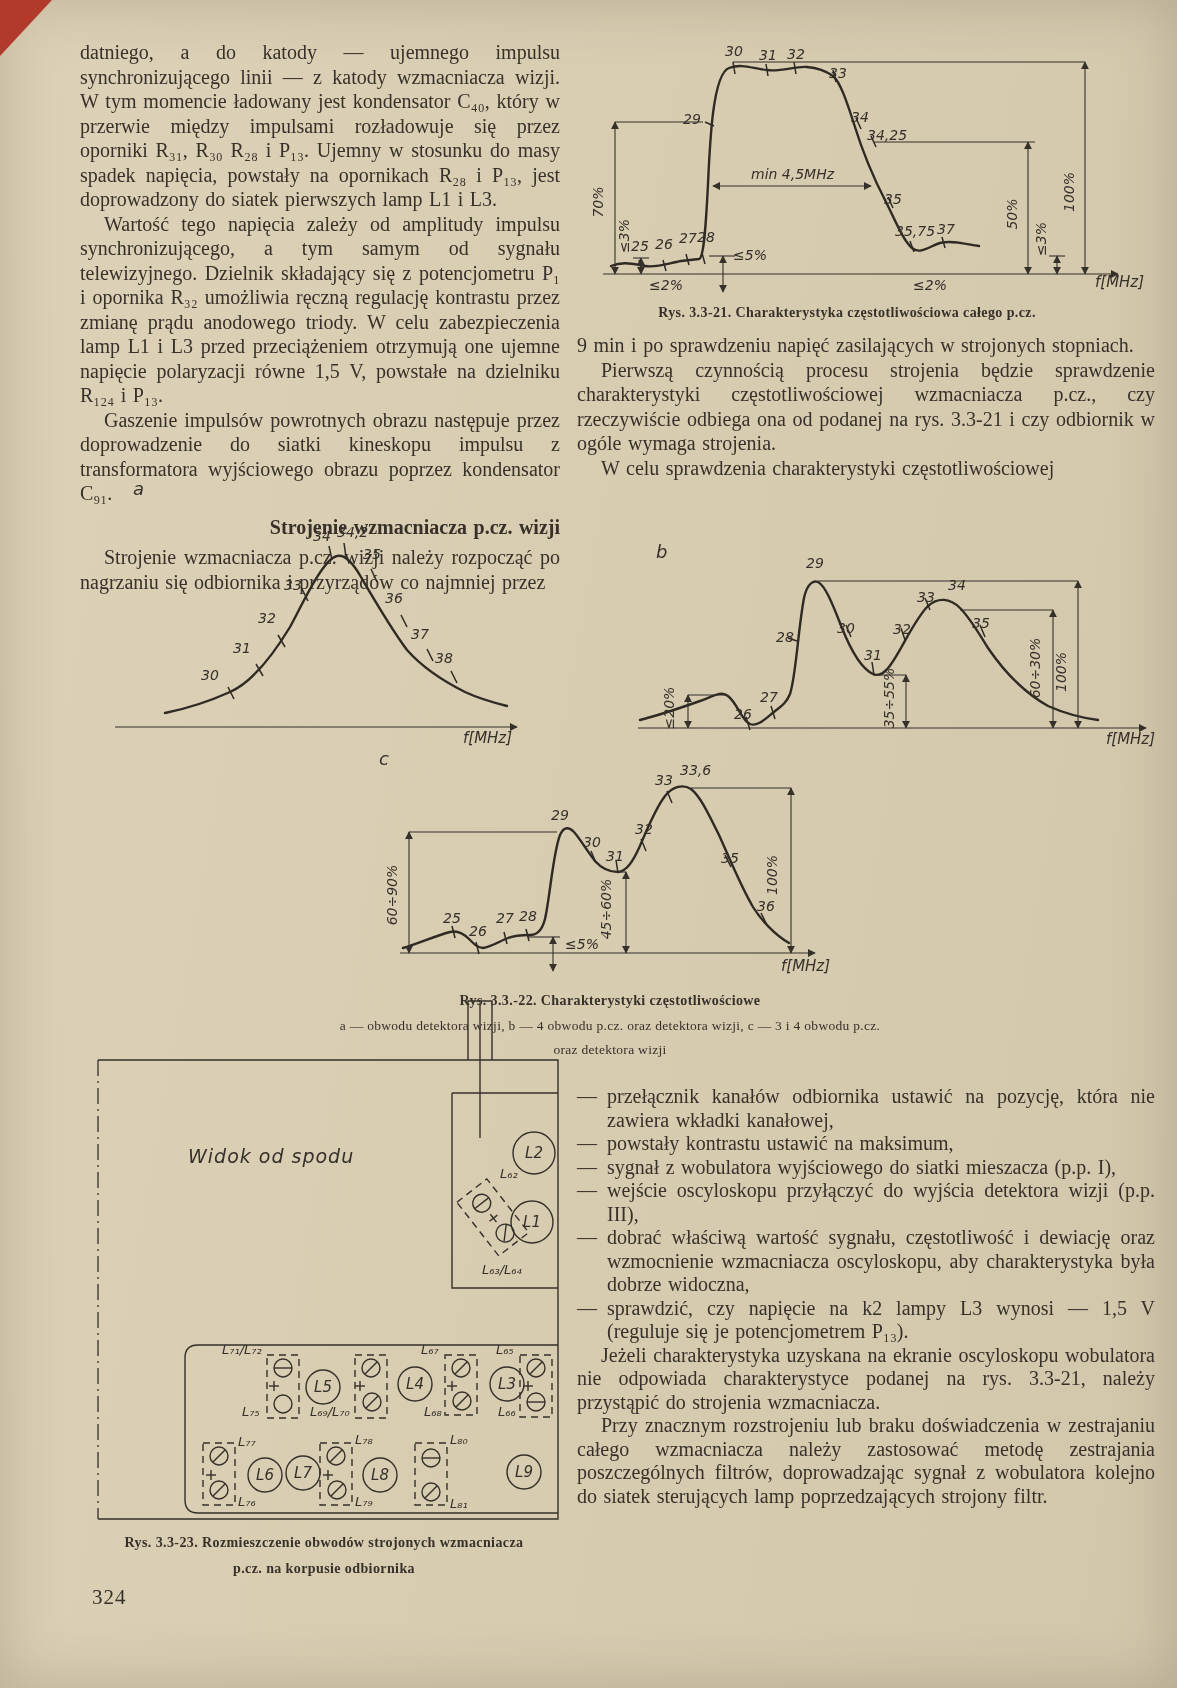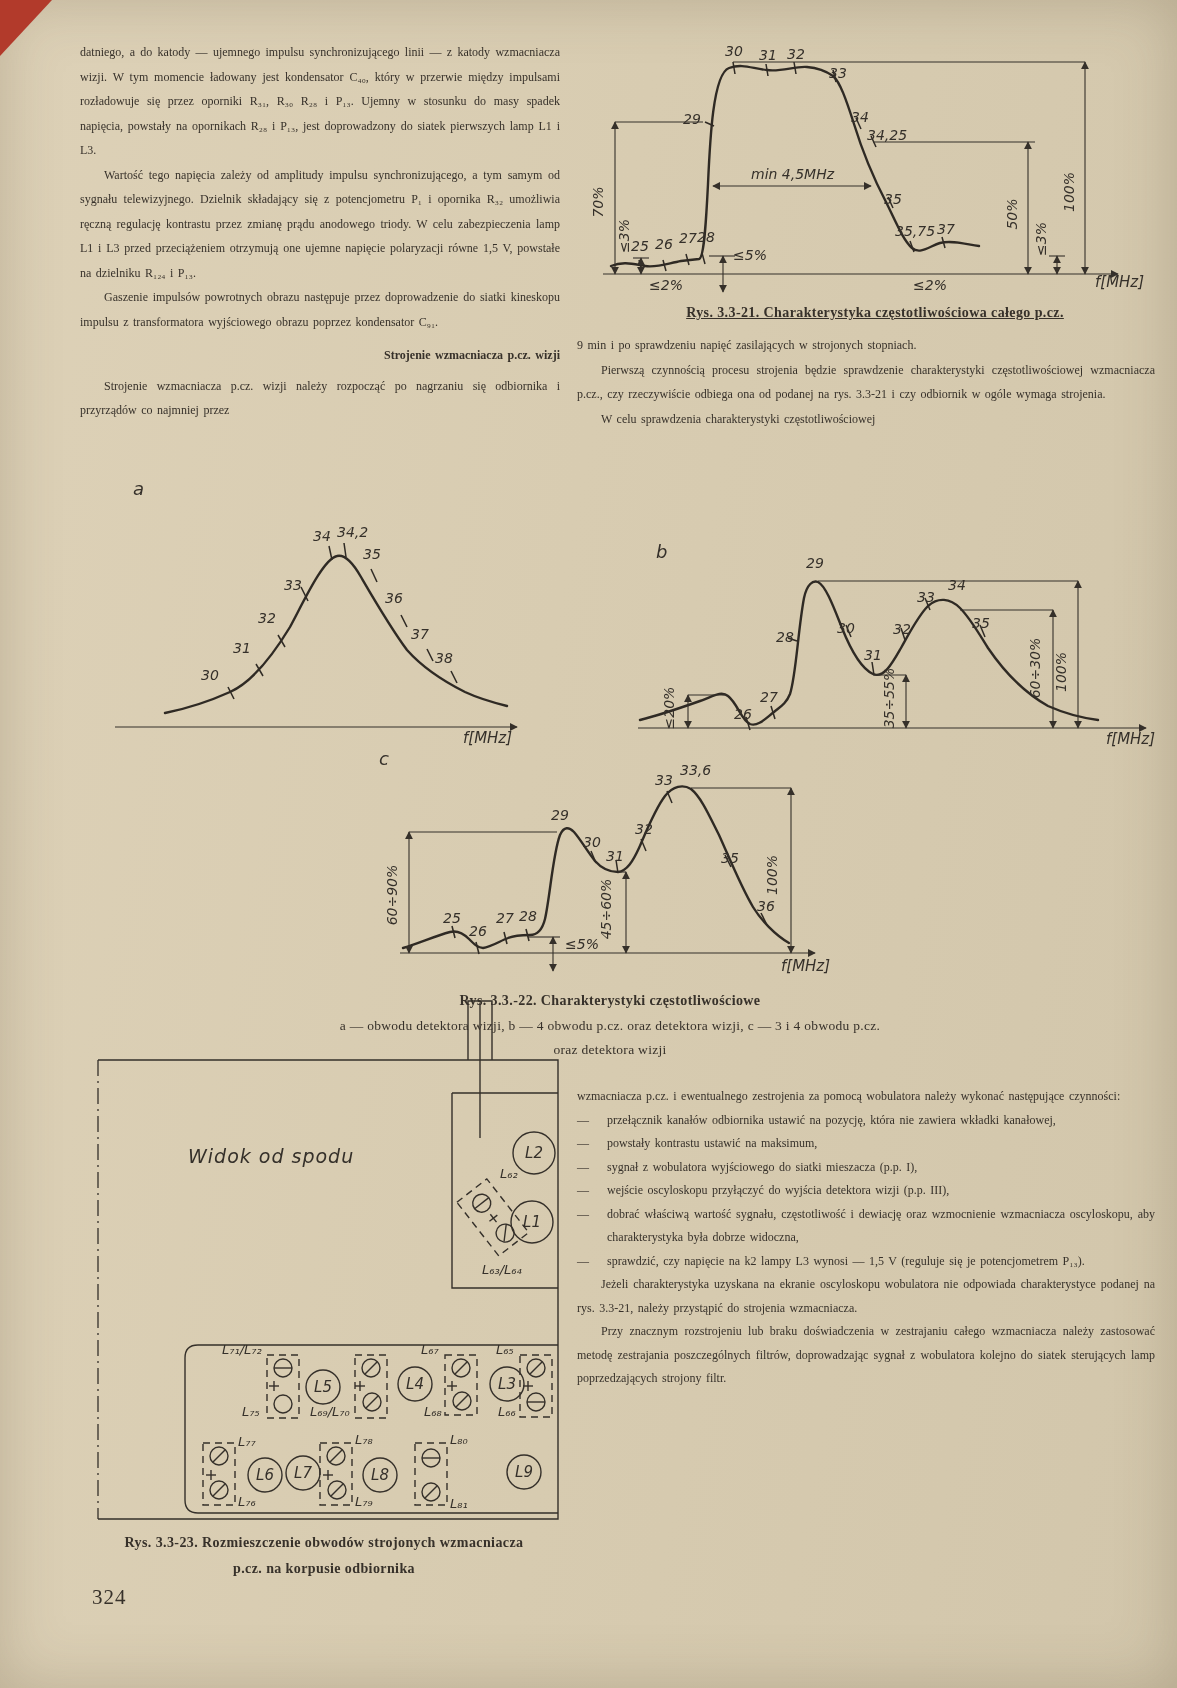--- a/index.html
+++ b/index.html
@@ -3,21 +3,21 @@
 <meta charset="utf-8">
 <style>
   html,body{margin:0;padding:0;background:#8a8274;}
   .page{position:relative;width:1177px;height:1688px;margin:0 auto;
         background:linear-gradient(100deg,#ddd1b7 0%,#d8ccb1 45%,#d2c6ab 100%);
         overflow:hidden;color:#37312a;
         font-family:"Liberation Serif",serif;
         box-shadow:inset 0 0 60px rgba(90,75,50,.25);}
   .corner{position:absolute;left:0;top:0;width:52px;height:56px;
         background:#b23a2b;clip-path:polygon(0 0,100% 0,0 100%);}
-  .txt{position:absolute;font-size:12px;line-height:24.5px;text-align:justify;
+  .txt{position:absolute;font-size:20px;line-height:24.5px;text-align:justify;
        word-spacing:1.5px;}
   .txt p{margin:0;}
   .txt p.ind{text-indent:24px;}
   .heading{font-weight:bold;margin:9px 0 6px 0 !important;text-align:right;}
   .caption{position:absolute;text-align:center;font-weight:bold;font-size:14px;
        letter-spacing:.4px;line-height:26px;}
   .subcap{font-weight:normal;font-size:13.5px;letter-spacing:.3px;line-height:24px;}
   .list{margin:0;padding:0;list-style:none;}
   .list li{position:relative;padding-left:30px;margin:0;}
   .list li .dash{position:absolute;left:0;top:0;}
@@ -110,21 +110,21 @@
     <text transform="rotate(-90 20 168)" x="20" y="168" text-anchor="middle">70%</text>
     <text transform="rotate(-90 46 202)" x="46" y="202" text-anchor="middle">≤3%</text>
     <text x="66" y="256">≤2%</text>
     <text x="150" y="226">≤5%</text>
     <text x="168" y="145">min 4,5MHz</text>
     <text transform="rotate(-90 434 180)" x="434" y="180" text-anchor="middle">50%</text>
     <text transform="rotate(-90 491 158)" x="491" y="158" text-anchor="middle">100%</text>
     <text x="330" y="256">≤2%</text>
     <text transform="rotate(-90 463 205)" x="463" y="205" text-anchor="middle">≤3%</text>
   </svg>
-  <div class="caption" style="left:588px;top:300px;width:574px;text-decoration:underline;">Rys. 3.3-21. Charakterystyka częstotliwościowa całego p.cz.</div>
+  <div class="caption" style="left:560px;top:300px;width:574px;">Rys. 3.3-21. Charakterystyka częstotliwościowa całego p.cz.</div>
 
   <div class="txt" style="left:577px;top:333px;width:578px;">
     <p>9 min i po sprawdzeniu napięć zasilających w strojonych stopniach.</p>
     <p class="ind">Pierwszą czynnością procesu strojenia będzie sprawdzenie charakterystyki częstotliwościowej wzmacniacza p.cz., czy rzeczywiście odbiega ona od podanej na rys. 3.3-21 i czy odbiornik w ogóle wymaga strojenia.</p>
     <p class="ind">W celu sprawdzenia charakterystyki częstotliwościowej</p>
   </div>
 
   <svg style="left:85px;top:475px;" width="475" height="272" viewBox="0 0 475 272">
     <text class="big" x="48" y="20">a</text>
     <line class="ln ear" x1="30" y1="252" x2="432" y2="252"></line>
@@ -365,21 +365,20 @@
     <circle class="dia" cx="436" cy="474" r="17"></circle>
     <text class="tube" x="436" y="479">L9</text>
   </svg>
 
   <div class="caption" style="left:80px;top:1530px;width:488px;">
     <div>Rys. 3.3-23. Rozmieszczenie obwodów strojonych wzmacniacza</div>
     <div>p.cz. na korpusie odbiornika</div>
   </div>
 
   <div class="txt" style="left:577px;top:1085px;width:578px;line-height:23.5px;">
-    <p>wzmacniacza p.cz. i ewentualnego zestrojenia za pomocą wobulatora należy wykonać następujące czynności:</p>
     <ul class="list">
       <li><span class="dash">—</span><span>przełącznik kanałów odbiornika ustawić na pozycję, która nie zawiera wkładki kanałowej,</span></li>
       <li><span class="dash">—</span><span>powstały kontrastu ustawić na maksimum,</span></li>
       <li><span class="dash">—</span><span>sygnał z wobulatora wyjściowego do siatki mieszacza (p.p. I),</span></li>
       <li><span class="dash">—</span><span>wejście oscyloskopu przyłączyć do wyjścia detektora wizji (p.p. III),</span></li>
       <li><span class="dash">—</span><span>dobrać właściwą wartość sygnału, częstotliwość i dewiację oraz wzmocnienie wzmacniacza oscyloskopu, aby charakterystyka była dobrze widoczna,</span></li>
       <li><span class="dash">—</span><span>sprawdzić, czy napięcie na k2 lampy L3 wynosi — 1,5 V (reguluje się je potencjometrem P₁₃).</span></li>
     </ul>
     <p class="ind">Jeżeli charakterystyka uzyskana na ekranie oscyloskopu wobulatora nie odpowiada charakterystyce podanej na rys. 3.3-21, należy przystąpić do strojenia wzmacniacza.</p>
     <p class="ind">Przy znacznym rozstrojeniu lub braku doświadczenia w zestrajaniu całego wzmacniacza należy zastosować metodę zestrajania poszczególnych filtrów, doprowadzając sygnał z wobulatora kolejno do siatek sterujących lamp poprzedzających strojony filtr.</p>

